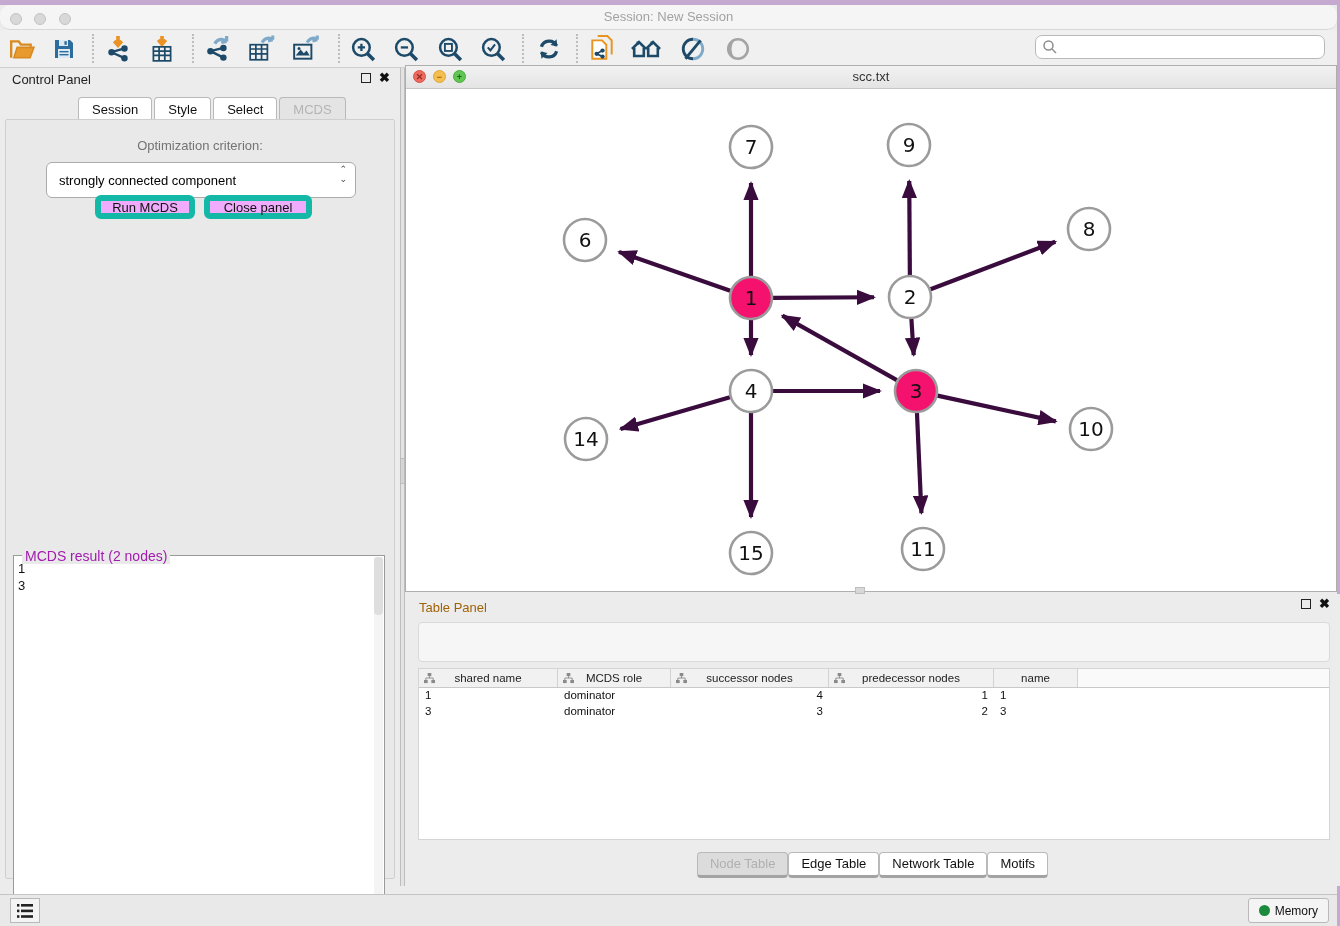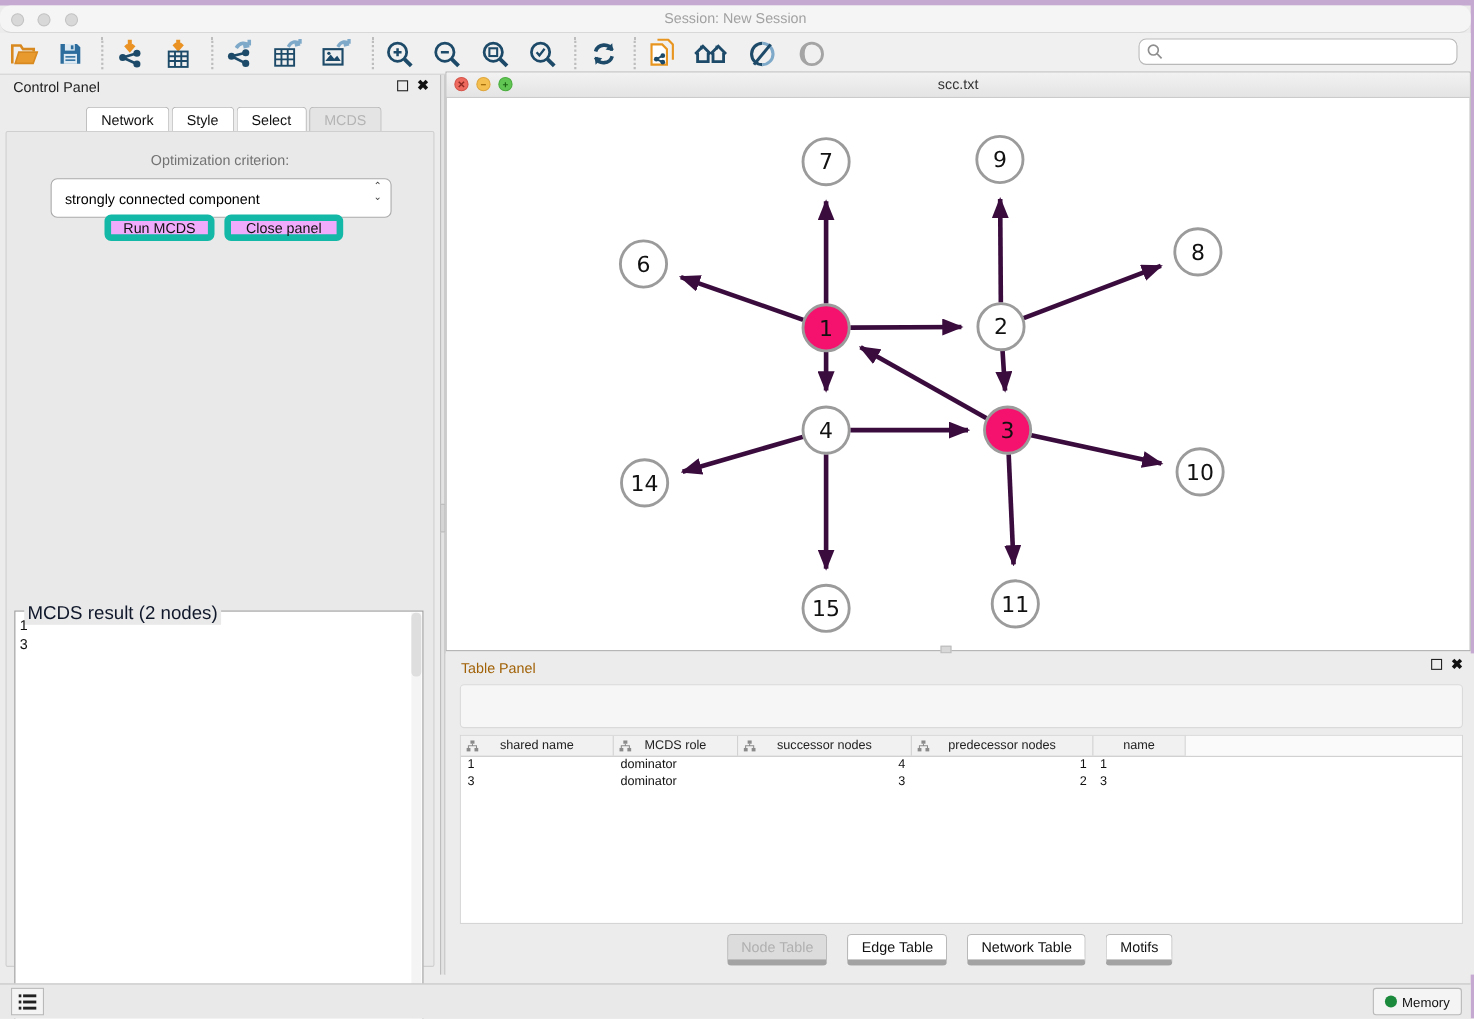--- a/index.html
+++ b/index.html
@@ -35,21 +35,21 @@
   .tab.selected { background:#e4e4e4; color:#b4b4b4; }
   #cp-tabs { left:78px; top:29px; }
   #cp-inner { position:absolute; left:5px; top:51px; width:390px; height:760px; background:#e9e9e9; border:1px solid #cfcfcf; border-radius:2px; }
   #opt-label { position:absolute; left:0; top:18px; width:100%; text-align:center; font-size:13px; color:#737373; }
   #criterion-select { position:absolute; left:40px; top:42px; width:310px; height:36px; background:#fff; border:1px solid #ababab; border-radius:6px; font-size:13px; display:flex; align-items:center; padding-left:12px; }
   .stepper { position:absolute; right:8px; top:1px; font-size:9px; color:#444; line-height:10px; text-align:center; }
   .cp-btn { position:absolute; top:75px; height:24px; background:#f0abfc; border:6px solid #14b8a6; border-radius:6px; font-size:13px; color:#111; display:flex; align-items:center; justify-content:center; }
   #run-btn { left:89px; width:100px; }
   #closepanel-btn { left:198px; width:108px; }
   #mcds-result { position:absolute; left:7px; top:435px; width:372px; height:382px; border:1px solid #9a9a9a; background:#fff; }
-  #mcds-legend { position:absolute; left:8px; top:-8px; background:#e9e9e9; font-size:17px; padding:0 3px; color:#0f172a; }
+  #mcds-legend { position:absolute; left:8px; top:-8px; background:#e9e9e9; font-size:14px; padding:0 3px; color:#a21caf; }
   #mcds-text { position:absolute; left:4px; top:4px; font-size:13px; white-space:pre; color:#111; line-height:17px; }
   #mcds-scroll { position:absolute; right:1px; top:1px; width:9px; height:calc(100% - 2px); background:#f4f4f4; }
   #mcds-thumb { position:absolute; right:0; top:0; width:9px; height:58px; background:#dedede; border-radius:4px; }
 
   
   #v-splitter { left:400px; top:68px; width:5px; height:818px; background:#e3e3e3; border-left:1px solid #bdbdbd; border-right:1px solid #bdbdbd; }
   #v-handle { position:absolute; left:-1px; top:390px; width:5px; height:26px; background:#d5d5d5; border:1px solid #bcbcbc; }
 
   
   #network-window { left:405px; top:65px; width:932px; height:527px; background:#fff; border:1px solid #aeaeae; }
@@ -72,21 +72,21 @@
   .tpicon { position:absolute; top:5px; width:30px; height:30px; display:flex; align-items:center; justify-content:center;margin-top:43px; }
   #fx-label { font-family:"DejaVu Serif", serif; font-style:italic; font-size:19px; color:#b5b5b5; }
   #tp-table { position:absolute; left:13px; top:74px; width:912px; height:172px; background:#fff; border:1px solid #d5d5d5; }
   .thead { display:flex; height:19px; background:#f1f1f1; border-bottom:1px solid #c9c9c9; }
   .th { position:relative; border-right:1px solid #d2d2d2; font-size:11.5px; color:#222; display:flex; align-items:center; justify-content:center; }
   .th svg { position:absolute; left:5px; top:4px; }
   .trow { display:flex; height:16px; font-size:11.5px; color:#111; }
   .td { padding:1px 6px 0; overflow:hidden; }
   .ar { text-align:right; }
   #tp-tabs { left:0; bottom:8px; width:100%; display:flex; justify-content:center; }
-  #tp-tabs .tab { border-radius:4px; border-bottom:6px solid #a3a3a3; padding:3px 12px 4px; margin-right:18px; }
+  #tp-tabs .tab { border-radius:4px; border-bottom:3px solid #a3a3a3; padding:3px 12px 4px; margin-right:0; }
   #tp-tabs .tab.selected { background:#dcdcdc; color:#b0b0b0; }
 
   
   #statusbar { left:0; top:894px; width:1337px; height:32px; background:#e9e9e9; border-top:1px solid #c4c4c4; }
   #list-btn { position:absolute; left:10px; top:3px; width:30px; height:25px; background:#f4f4f4; border:1px solid #b9b9b9; display:flex; align-items:center; justify-content:center; }
   #memory-btn { position:absolute; right:8px; top:3px; height:25px; background:#f4f4f4; border:1px solid #b9b9b9; border-radius:3px; display:flex; align-items:center; gap:5px; padding:0 10px; font-size:12px; color:#111; }
   #memory-dot { width:11px; height:11px; border-radius:50%; background:#1c8a3c; }
 </style>
 </head>
 <body>
@@ -245,21 +245,21 @@
   </div>
 </div>
 
 <div class="abs" id="control-panel">
   <div id="cp-header">Control Panel</div>
   <div class="panel-btns">
     <span class="float-btn"></span>
     <span class="close-btn">✖</span>
   </div>
   <div class="tabrow" id="cp-tabs">
-    <div class="tab">Network</div>
+    <div class="tab">Session</div>
     <div class="tab">Style</div>
     <div class="tab">Select</div>
     <div class="tab selected">MCDS</div>
   </div>
   <div id="cp-inner">
     <div id="opt-label">Optimization criterion:</div>
     <div id="criterion-select">
       <span>strongly connected component</span>
       <span class="stepper">⌃<br>⌄</span>
     </div>

